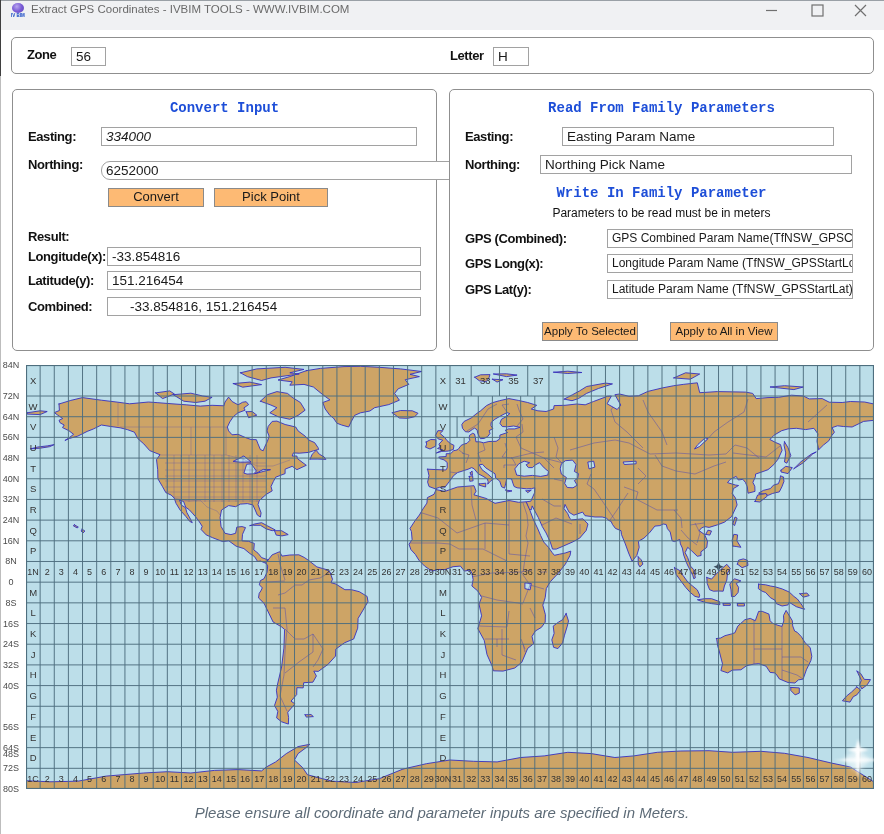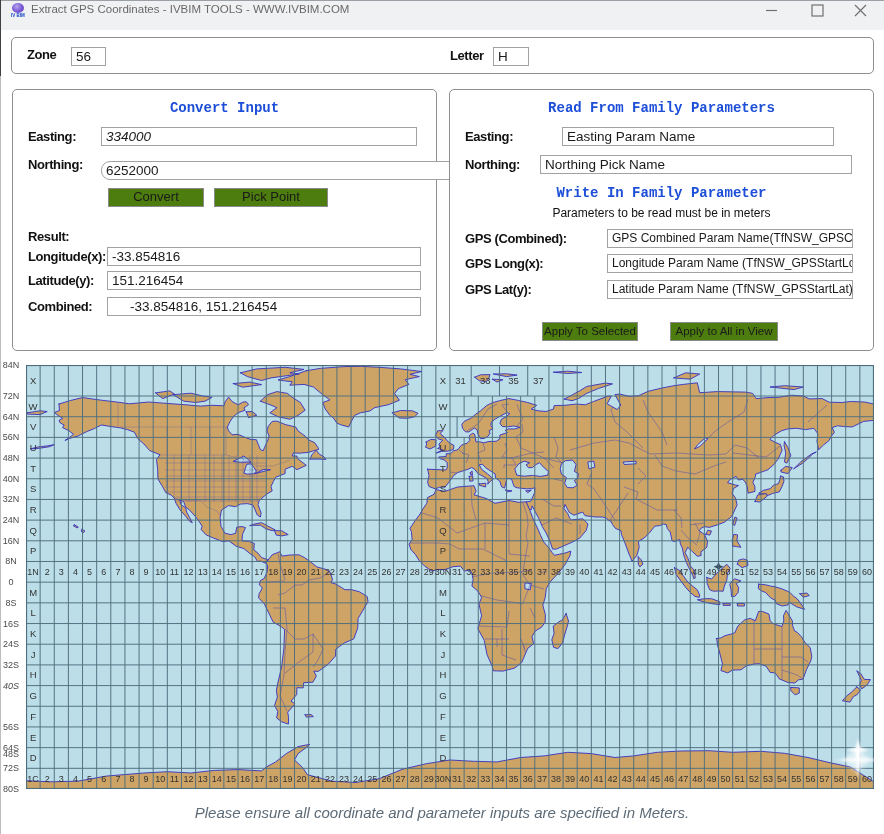--- a/index.html
+++ b/index.html
@@ -2,21 +2,21 @@
 <html><head><meta charset="utf-8"><style>
 * { margin:0; padding:0; box-sizing:border-box; }
 html,body { width:884px; height:834px; background:#ffffff; font-family:"Liberation Sans",sans-serif; position:relative; overflow:hidden; }
 .abs { position:absolute; }
 .titlebar { position:absolute; left:0; top:0; width:884px; height:30px; background:#f0f1f3; }
 .title { position:absolute; left:31px; top:3px; font-size:11.5px; line-height:13px; color:#6a6a6a;text-align:right; }
 .zonebar { position:absolute; left:11px; top:37px; width:863px; height:37px; border:1px solid #8f8f8f; border-radius:5px; background:#fff; }
 .gb { position:absolute; top:89px; height:262px; border:1px solid #8f8f8f; border-radius:5px; background:#fff; }
 .lbl { position:absolute; font-weight:bold; font-size:13px; letter-spacing:-0.4px; color:#111; }
 .inp { position:absolute; border:1px solid #a2a2a2; background:#fff; font-size:13.5px; color:#1a1a1a; padding:0 0 0 4px; line-height:17px; height:19px; white-space:nowrap; overflow:hidden; }
-.btn { position:absolute; background:#4d7c0f; border:1px solid #8a8a8a; font-size:13px; color:#1a1a1a; text-align:center; height:19px; line-height:16px; white-space:nowrap; overflow:hidden; }
+.btn { position:absolute; background:#fdba74; border:1px solid #8a8a8a; font-size:13px; color:#1a1a1a; text-align:center; height:19px; line-height:16px; white-space:nowrap; overflow:hidden; }
 .gtitle { position:absolute; width:100%; text-align:center; font-weight:bold; font-size:14px; color:#1d4ed8;font-family:Liberation Mono, monospace; }
 .footer { position:absolute; left:0; top:804px; width:884px; text-align:center; font-style:italic; font-size:15px; color:#5d6b77; }
 .leftedge { position:absolute; left:0; top:0; width:1px; height:76px; background:#3f3f3f; }
 .leftedge2 { position:absolute; left:0; top:76px; width:1px; height:758px; background:#bdbdbd; }
 .topedge { position:absolute; left:0; top:0; width:884px; height:1px; background:#9aa0a6; }
 .maplabel { position:absolute; font-size:9px; color:#4a4a4a; text-align:center; width:22px; }
 </style></head><body>
 <div class="titlebar"></div>
 <div class="topedge"></div>
 <div class="abs" style="left:12px;top:3px;width:12px;height:10px;border-radius:50%;background:radial-gradient(circle at 40% 35%, #b9a6ee 0%, #7a5cd6 50%, #5b3fb8 100%);"></div>
@@ -352,21 +352,21 @@
 <div class="maplabel" style="left:0px;top:474px;">40N</div>
 <div class="maplabel" style="left:0px;top:494px;">32N</div>
 <div class="maplabel" style="left:0px;top:515px;">24N</div>
 <div class="maplabel" style="left:0px;top:536px;">16N</div>
 <div class="maplabel" style="left:0px;top:556px;">8N</div>
 <div class="maplabel" style="left:0px;top:577px;">0</div>
 <div class="maplabel" style="left:0px;top:598px;">8S</div>
 <div class="maplabel" style="left:0px;top:619px;">16S</div>
 <div class="maplabel" style="left:0px;top:639px;">24S</div>
 <div class="maplabel" style="left:0px;top:660px;">32S</div>
-<div class="maplabel" style="left:0px;top:681px;font-style:italic;">40S</div>
+<div class="maplabel" style="left:0px;top:681px;">40S</div>
 <div class="maplabel" style="left:0px;top:701px;margin-top:48px;">48S</div>
 <div class="maplabel" style="left:0px;top:722px;">56S</div>
 <div class="maplabel" style="left:0px;top:743px;">64S</div>
 <div class="maplabel" style="left:0px;top:763px;">72S</div>
 <div class="maplabel" style="left:0px;top:784px;">80S</div>
 
 <div class="footer">Please ensure all coordinate and parameter inputs are specified in Meters.</div>
 <div class="leftedge"></div>
 <div class="leftedge2"></div>
 

